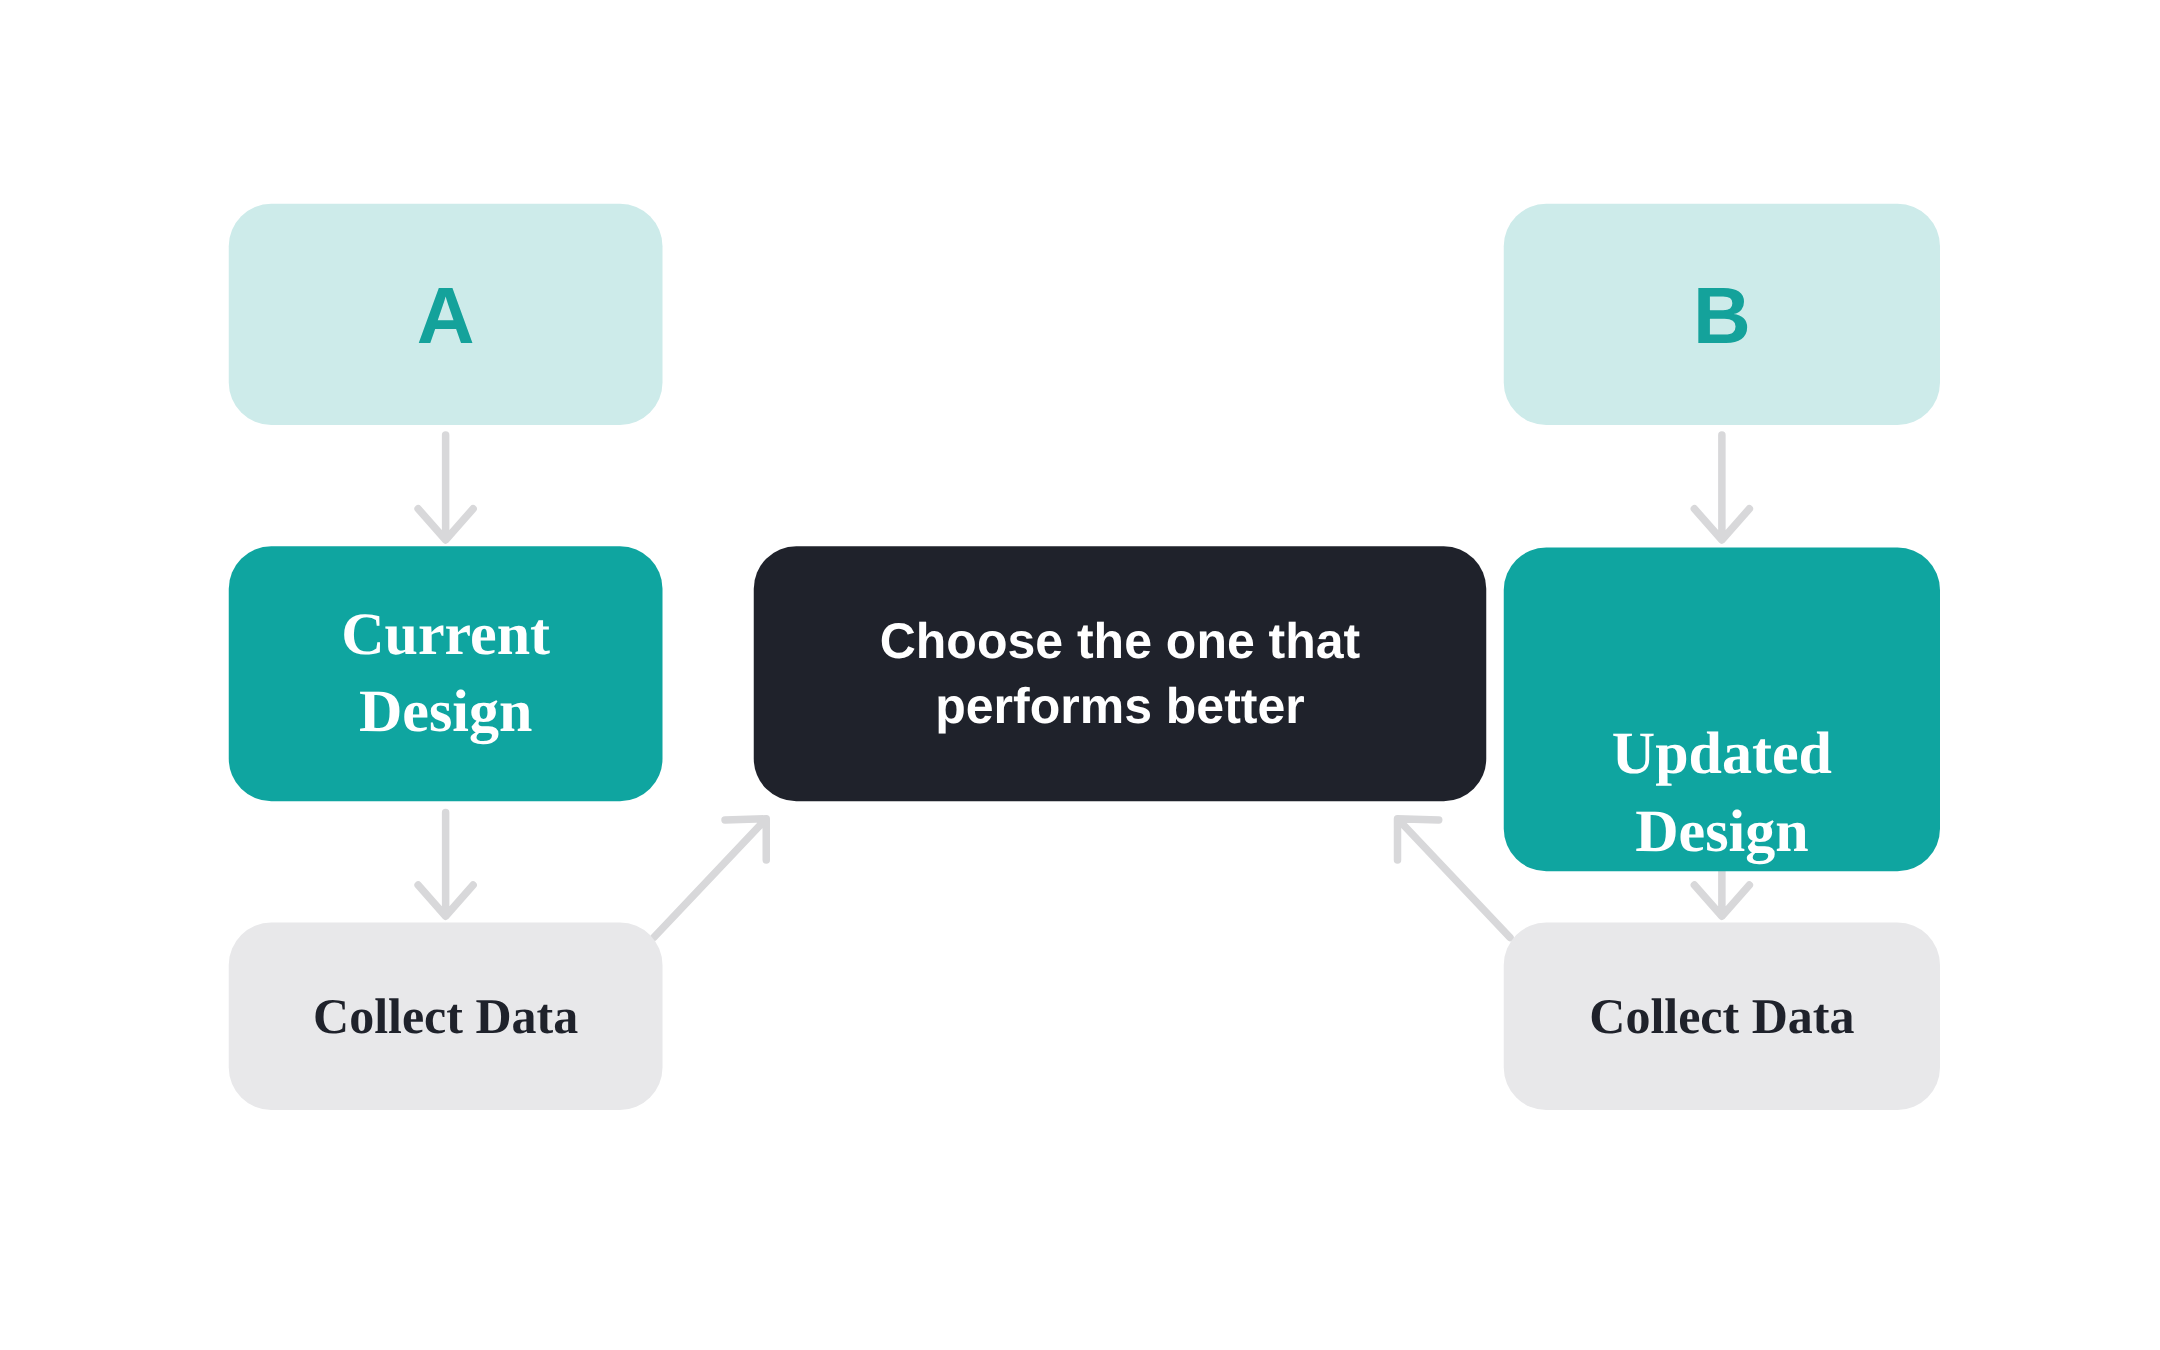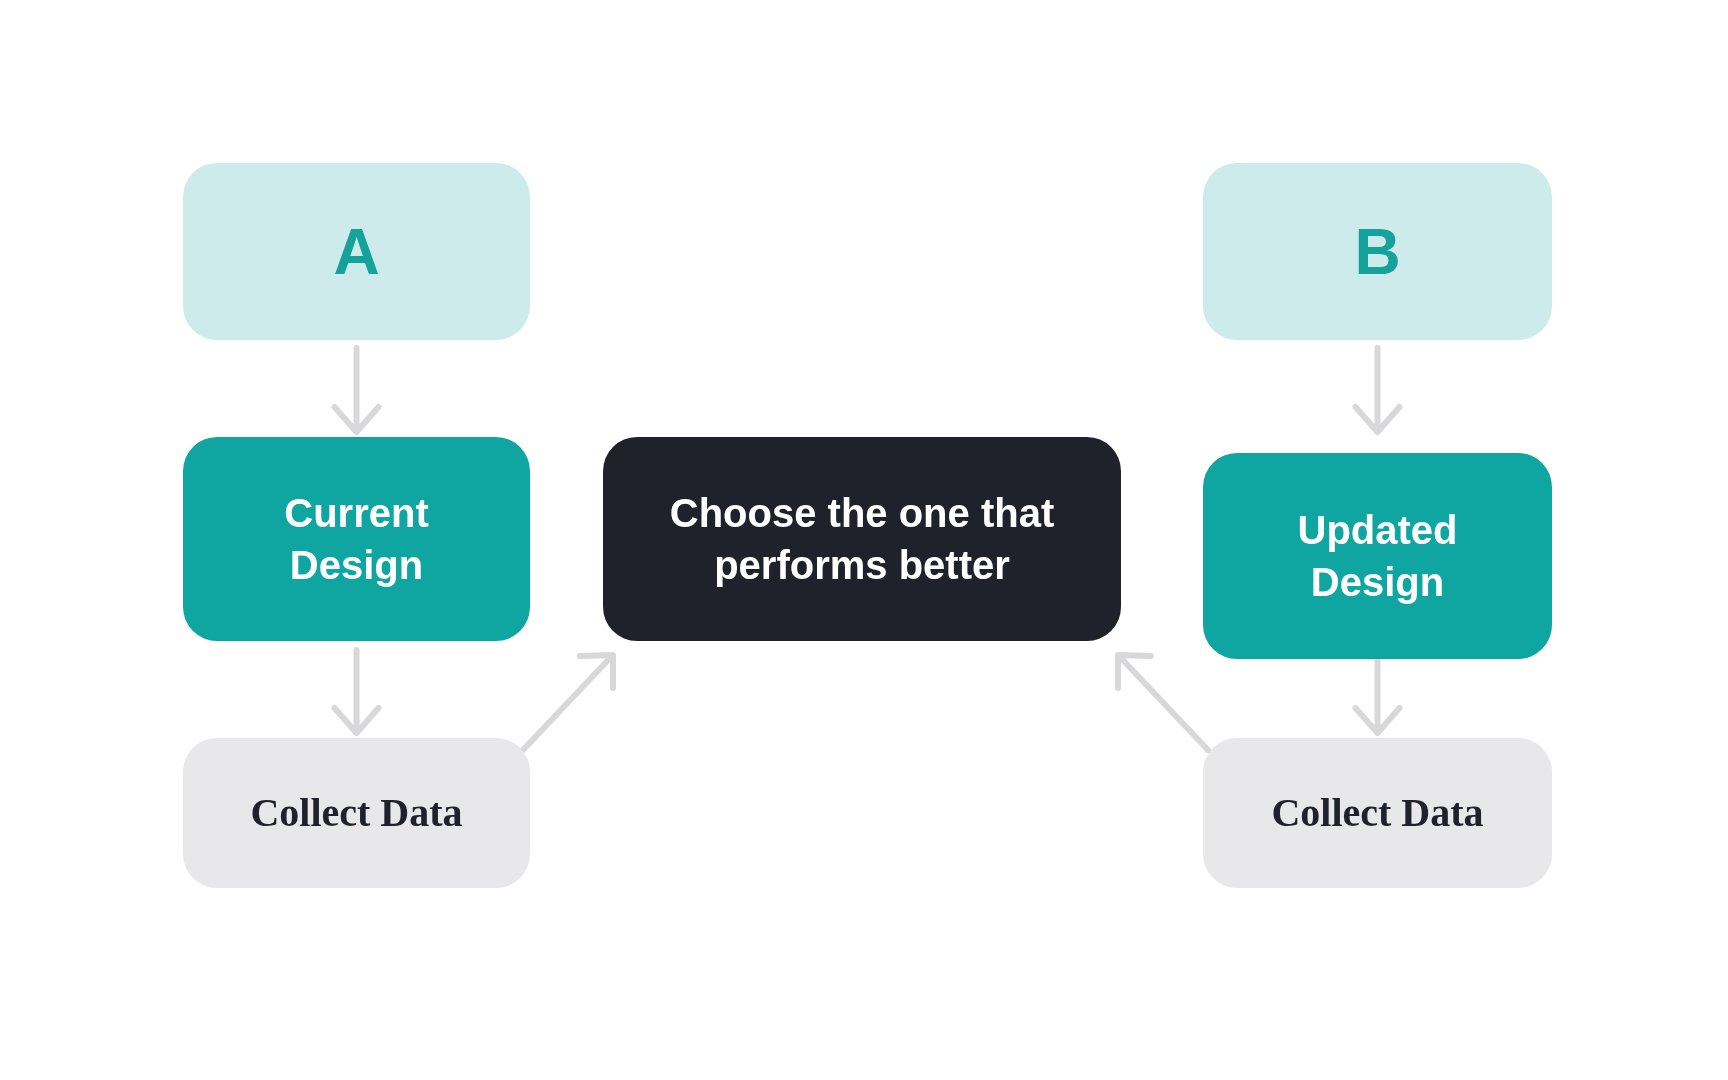--- a/index.html
+++ b/index.html
@@ -50,23 +50,24 @@
   }
   .node--variant .label {
     font-size: 64px;
     line-height: 1;
     color: var(--c-letter_teal, #14a29b);
   }
   .node--design {
     background: var(--c-box_teal, #0fa5a0);
   }
   .node--design .label {
-    font-size: 40px;
+    font-size: 48px;
     line-height: 1.3;
     color: var(--c-text_white, #ffffff);
+    font-family: Liberation Serif, serif;
   }
   .node--choose {
     background: var(--c-box_dark, #1f222b);
   }
   .node--choose .label {
     font-size: 40px;
     line-height: 1.3;
     color: var(--c-text_white, #ffffff);
   }
   .node--collect {
@@ -76,22 +77,22 @@
   .node--collect .label {
     font-size: 40px;
     line-height: 1.2;
     color: var(--c-text_dark, #1f222b);
   }
 
   
   #node-a        { left: 183px;  top: 163px; width: 347px; height: 177px; }
   #node-b        { left: 1203px; top: 163px; width: 349px; height: 177px; }
   #node-current  { left: 183px;  top: 437px; width: 347px; height: 204px; }
-  #node-choose   { left: 603px;  top: 437px; width: 518px; height: 204px; }
-  #node-updated  { left: 1203px; top: 453px; width: 349px; height: 206px; }
+  #node-choose   { left: 603px;  top: 437px; width: 586px; height: 204px; }
+  #node-updated  { left: 1203px; top: 438px; width: 349px; height: 259px; align-items: flex-end; }
   #node-collect-a{ left: 183px;  top: 738px; width: 347px; height: 150px; }
   #node-collect-b{ left: 1203px; top: 738px; width: 349px; height: 150px; }
 </style>
 </head>
 <body>
 
 <div class="canvas">
 
   <svg class="arrows" viewBox="0 0 1728 1080" xmlns="http://www.w3.org/2000/svg">
 

